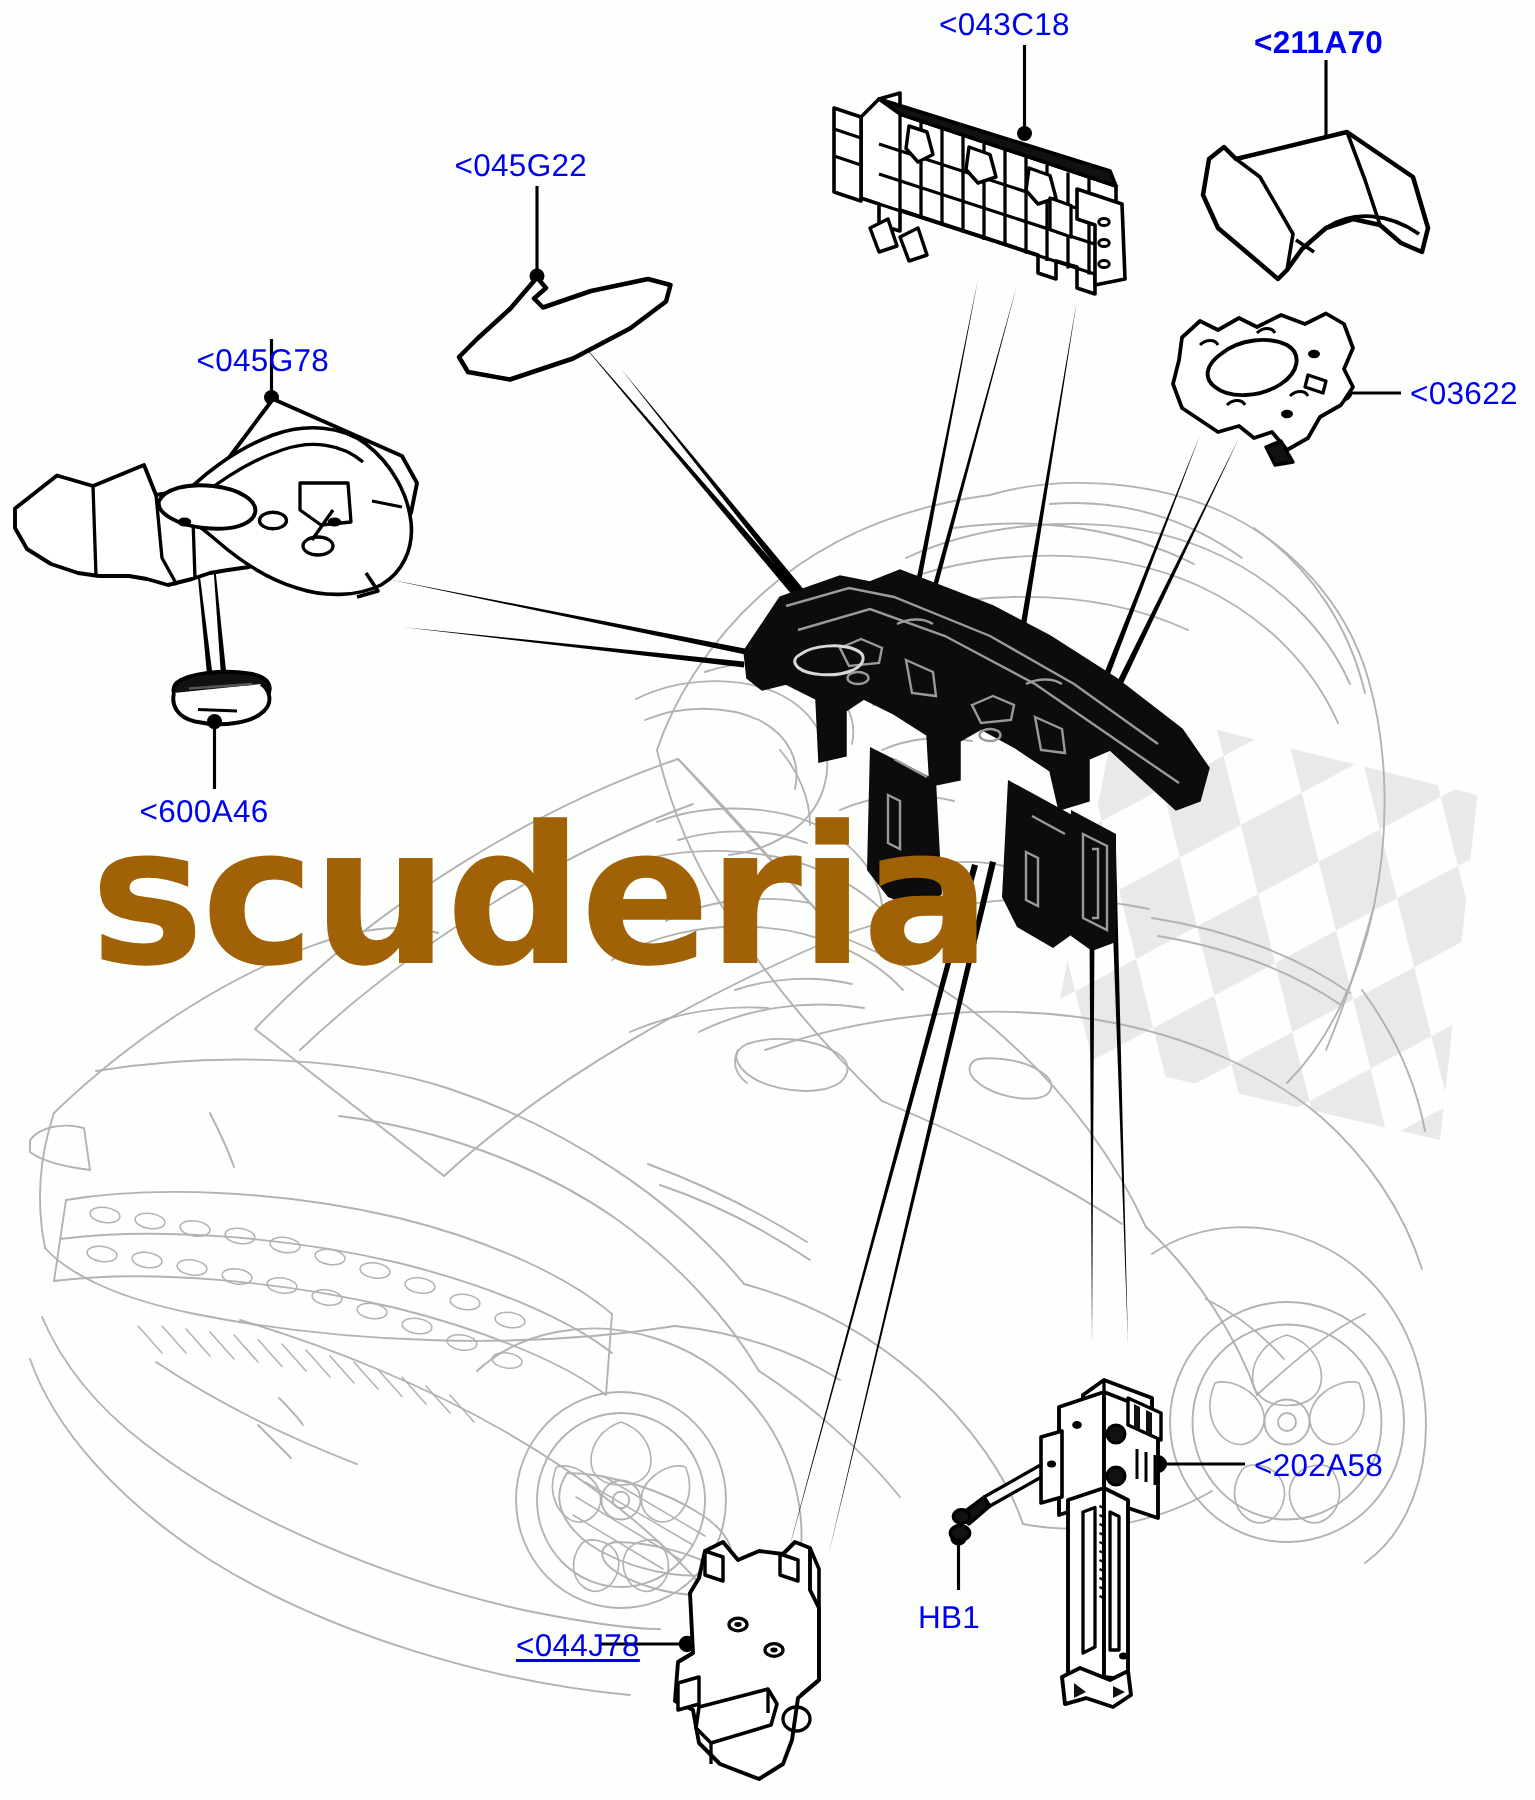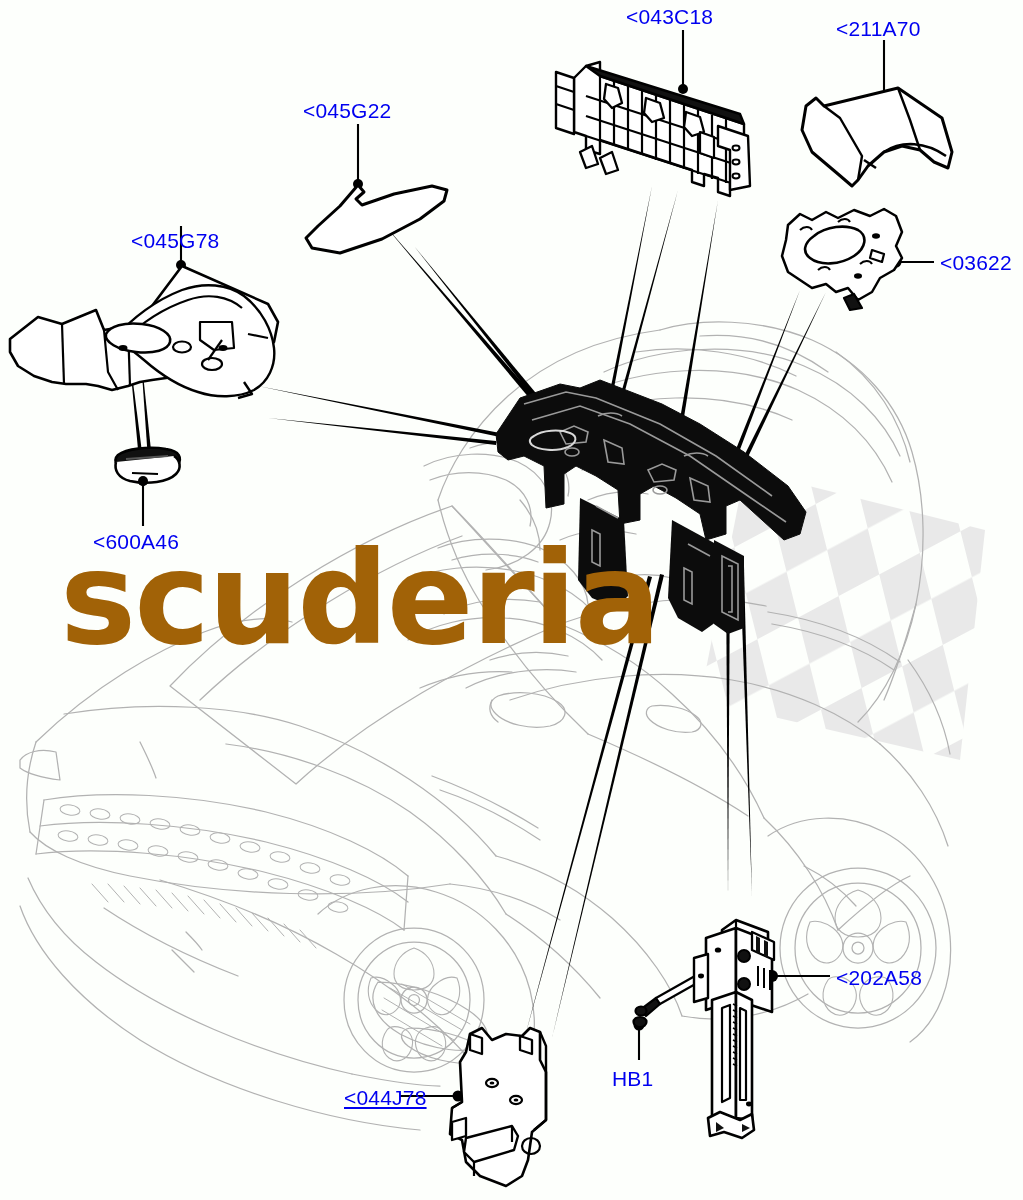--- a/index.html
+++ b/index.html
@@ -545,21 +545,21 @@
                L724,1132 L710,1136 Z" fill="#ffffff" stroke-width="2.6"></path>
       <path d="M716,1122 L724,1128 L716,1132 Z" fill="#111" stroke="none"></path>
       <path d="M742,1124 L750,1128 L742,1132 Z" fill="#111" stroke="none"></path>
       <ellipse cx="749" cy="1104" rx="3" ry="2.4" fill="#000" stroke="none"></ellipse>
     </g>
   </svg>
 
   <div class="wm-text" id="wm-brand">scuderia</div>
 
   <div class="callout" style="left:626px; top:6px;">&lt;043C18</div>
-  <div class="callout" style="left:836px; top:18px;">&lt;211A70</div>
+  <div class="callout" style="left:836px; top:18px;font-weight:bold;">&lt;211A70</div>
   <div class="callout" style="left:303px; top:100px;">&lt;045G22</div>
   <div class="callout" style="left:131px; top:203px;margin-top:27px;">&lt;045G78</div>
   <div class="callout" style="left:940px; top:252px;">&lt;03622</div>
   <div class="callout" style="left:93px; top:531px;">&lt;600A46</div>
   <div class="callout" style="left:836px; top:967px;">&lt;202A58</div>
   <div class="callout" style="left:344px; top:1087px;text-decoration:underline;">&lt;044J78</div>
   <div class="callout" style="left:612px; top:1068px;">HB1</div>
 
 </div>
 

